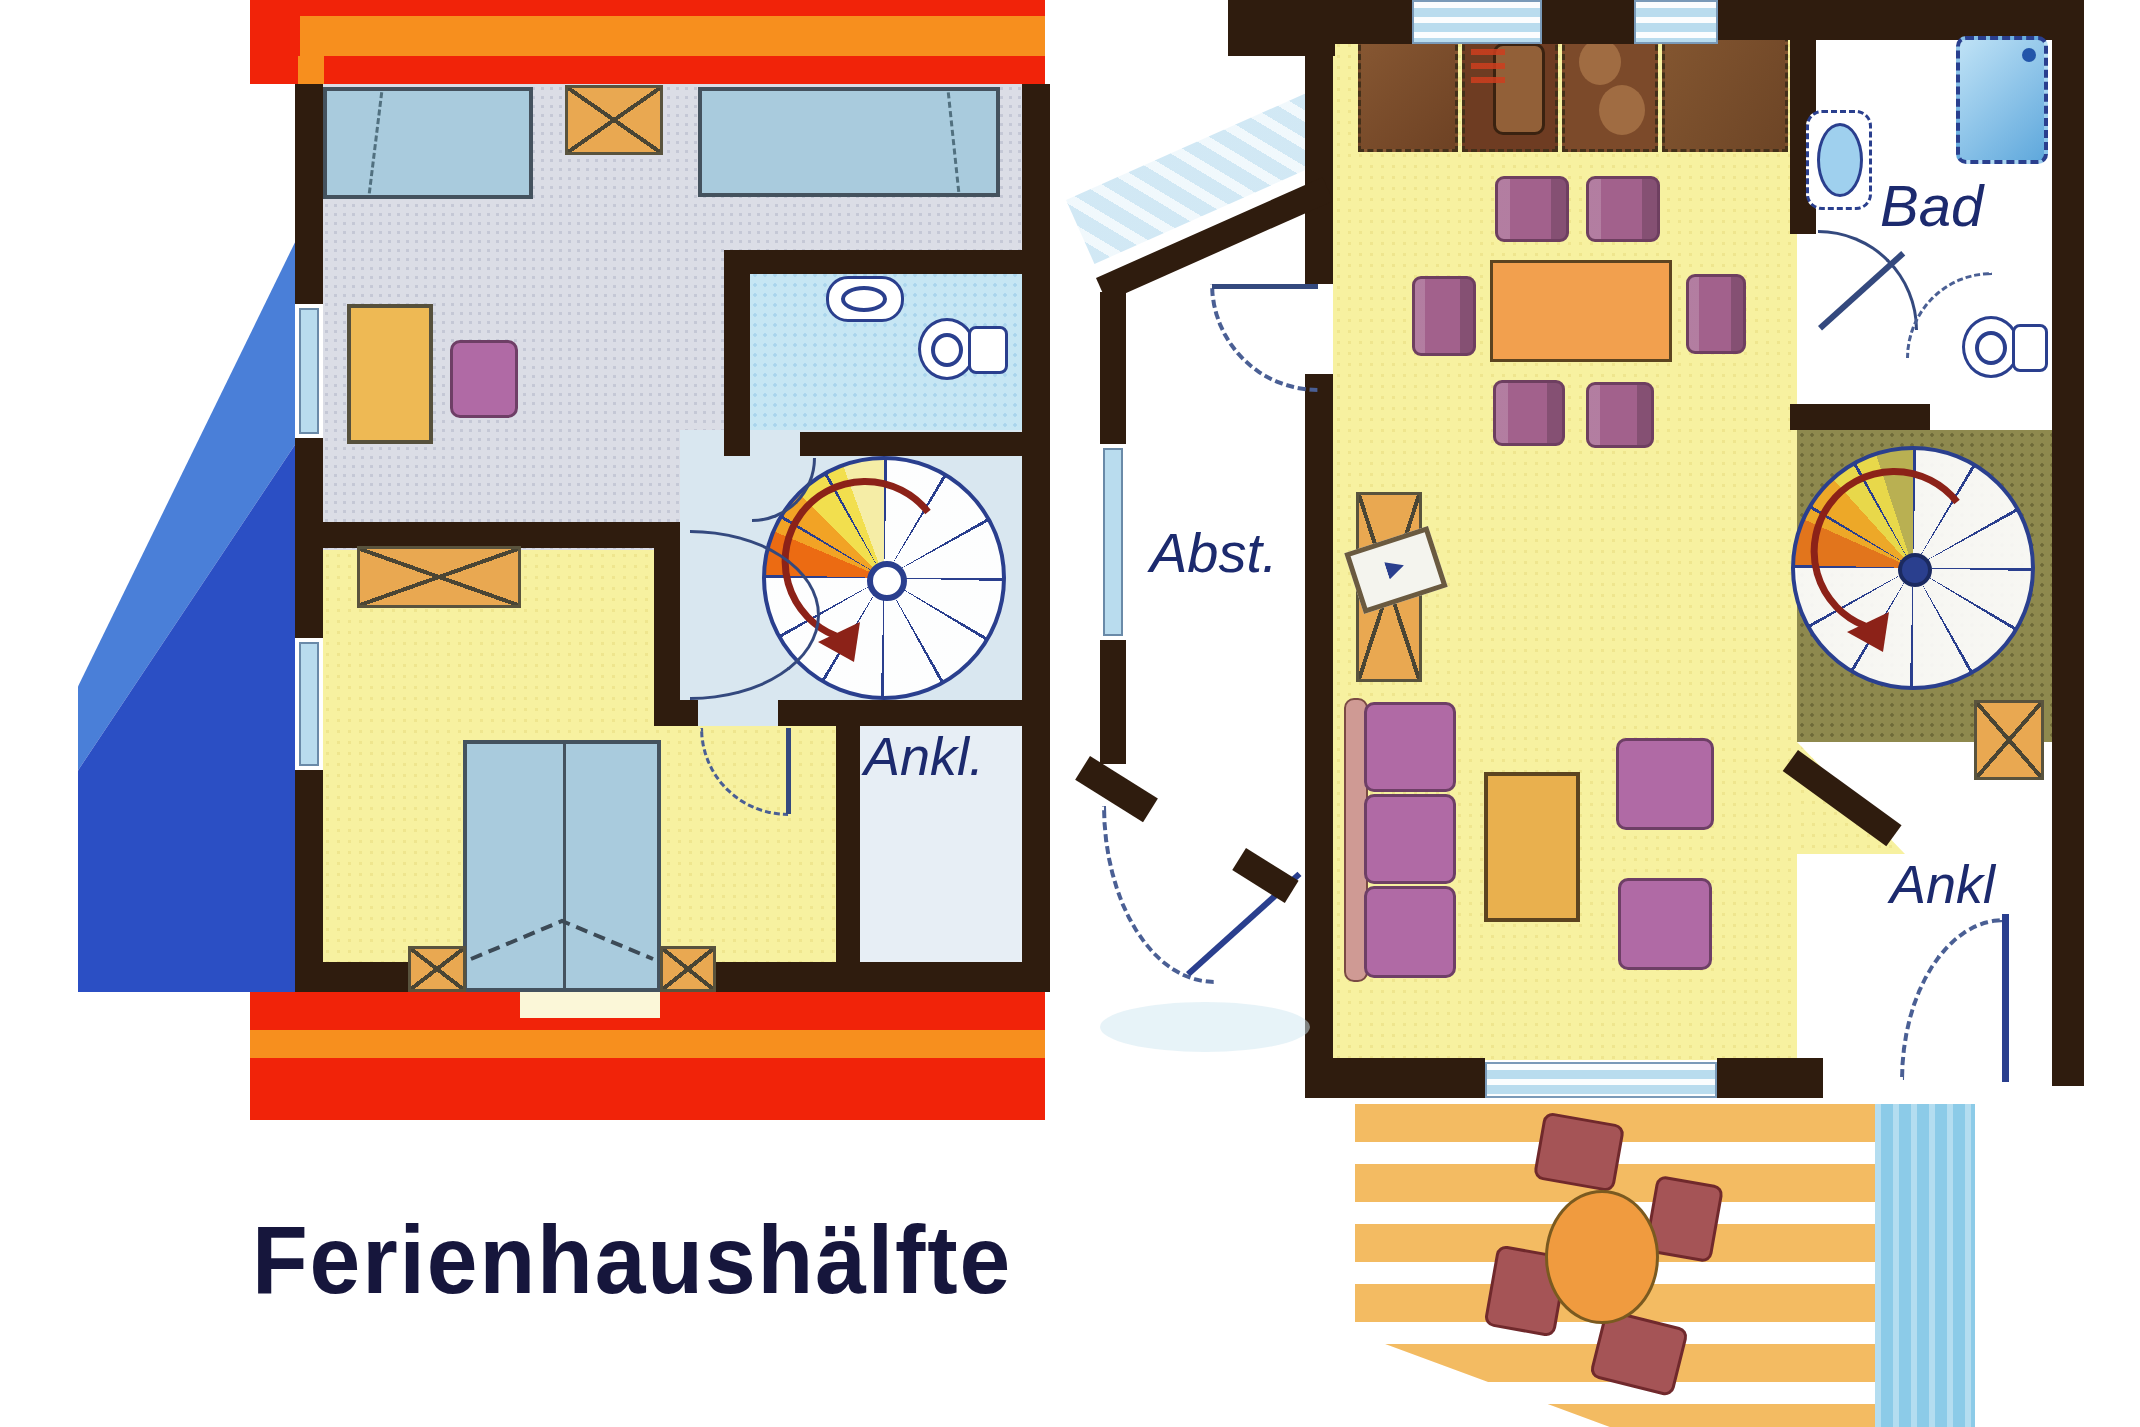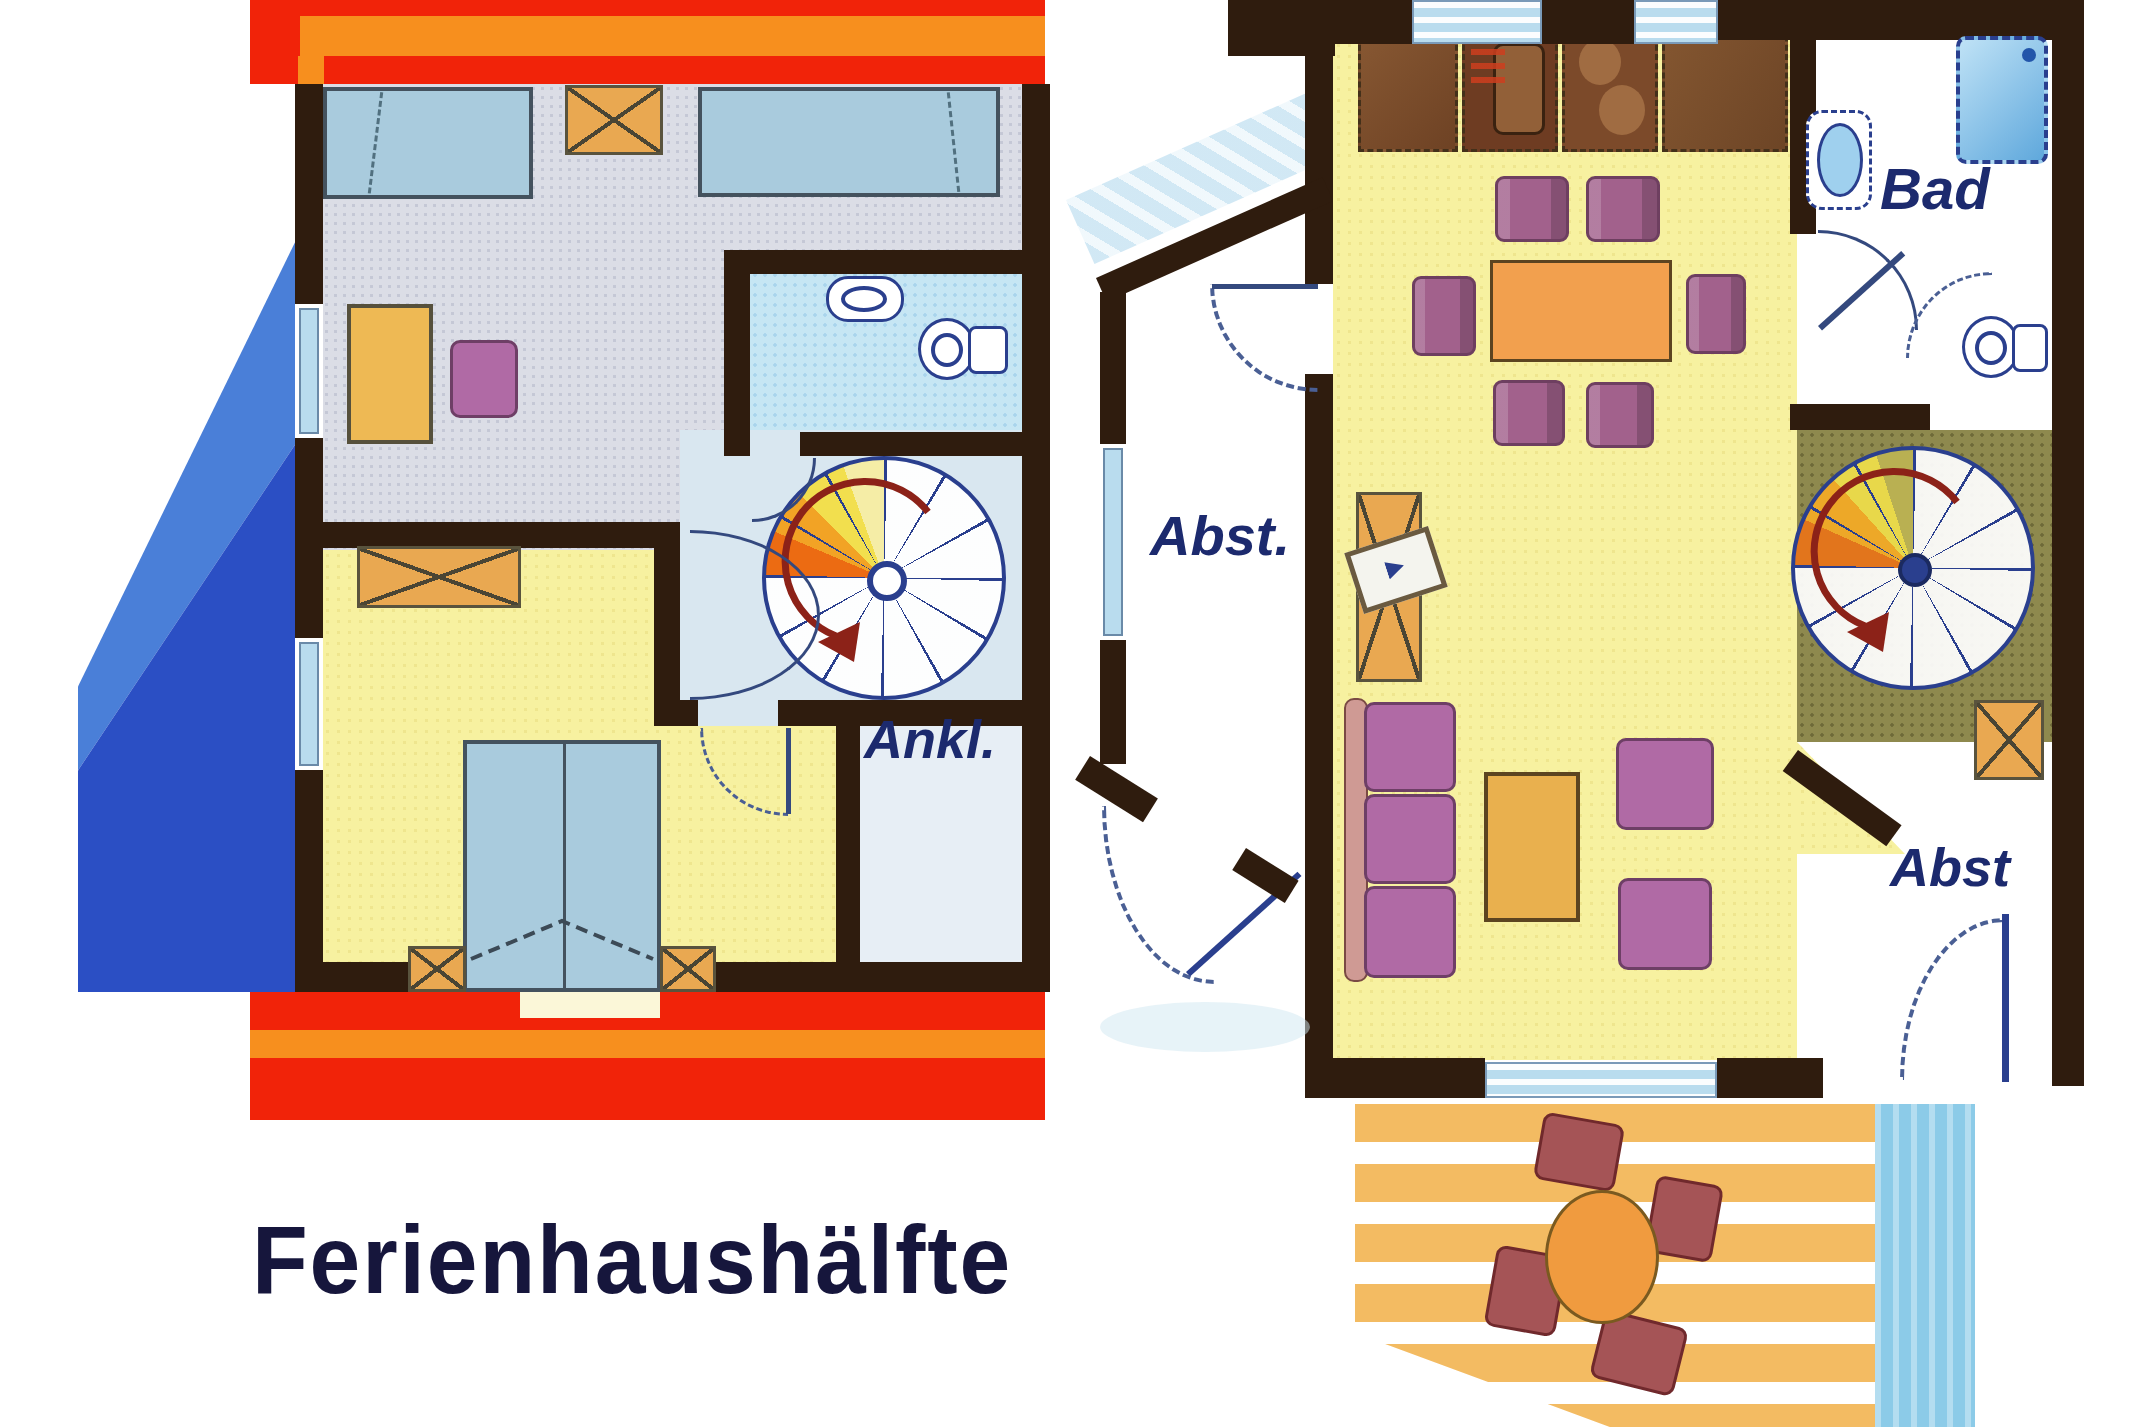--- a/index.html
+++ b/index.html
@@ -1,20 +1,20 @@
 <!DOCTYPE html>
 <html style="--roof-red: #f12309; --roof-orange: #f78f1e; --wall: #2f1c0e; --label-navy: #1c2a6e; --floor-yellow: #f7f1a0; --bath-blue: #c6e6f4; --hall-blue: #d9e7f0; --bed-blue: #a9cbdd; --furniture-orange: #e9a851; --sofa-purple: #b06aa5; --chair-mauve: #a2618c; --table-orange: #f2a04e; --stair-olive: #8e894e; --gable-light: #4a7fd8; --gable-dark: #2b4fc4; --water-blue: #8ccbe8; --terrace-tan: #f3bb62; --line-navy: #2a3f8e; --arrow-red: #8c2218; --shade-blue: #cfe7f4;"><head>
 <meta charset="utf-8">
 <style>
   html,body{margin:0;padding:0;background:#fff;}
   #canvas{position:relative;width:2140px;height:1427px;background:#ffffff;overflow:hidden;
           font-family:"Liberation Sans",sans-serif;}
   .abs{position:absolute;}
   .wall{background:var(--wall);}
-  .lbl{font-style:italic;font-weight:bold;color:var(--label-navy);line-height:1;}
+  .lbl{font-style:italic;font-weight:normal;color:var(--label-navy);line-height:1;margin-top:17px;}
   .floor-gray{background-color:#dbdde6;background-image:radial-gradient(rgba(178,182,200,.55) 1.5px,transparent 2px);background-size:9px 9px;}
   .floor-yellow{background-color:var(--floor-yellow);background-image:radial-gradient(rgba(228,216,120,.45) 1.5px,transparent 2px);background-size:11px 11px;}
   .floor-bath{background-color:var(--bath-blue);background-image:radial-gradient(rgba(140,195,228,.5) 1.5px,transparent 2px);background-size:10px 10px;}
   .floor-hall{background-color:var(--hall-blue);}
   .floor-ankl{background-color:#e7eef5;}
   .bed{background:var(--bed-blue);border:4px solid #44525e;box-sizing:border-box;}
   .xbox{border:3px solid #59533d;box-sizing:border-box;background-color:var(--furniture-orange);
         background-image:linear-gradient(to top right,transparent calc(50% - 2px),#4a4534 calc(50% - 2px) calc(50% + 2px),transparent calc(50% + 2px)),
                          linear-gradient(to bottom right,transparent calc(50% - 2px),#4a4534 calc(50% - 2px) calc(50% + 2px),transparent calc(50% + 2px));}
   .purple{background:var(--sofa-purple);border:3px solid #6e3f66;border-radius:10px;box-sizing:border-box;}
@@ -194,21 +194,21 @@
   <div class="abs stair v2" style="left:1791px;top:446px;width:244px;height:244px;">
     <svg class="abs" style="left:0;top:0;width:236px;height:236px;" viewBox="0 0 236 236">
       <path d="M 162 52 A 80 80 0 1 0 70 176" fill="none" stroke="#8c2218" stroke-width="7"></path>
       <polygon points="52,182 94,162 88,202" fill="#8c2218"></polygon>
     </svg>
     <div class="hub navy"></div>
   </div>
   <div class="abs xbox" style="left:1974px;top:700px;width:70px;height:80px;"></div>
 
   <div class="abs wall" style="left:1798px;top:750px;width:128px;height:26px;transform:rotate(36deg);transform-origin:left top;"></div>
-  <div class="abs lbl" style="left:1890px;top:840px;font-size:54px;">Abst</div>
+  <div class="abs lbl" style="left:1890px;top:840px;font-size:54px;">Ankl</div>
   <div class="abs arc dash" style="left:1900px;top:918px;width:104px;height:162px;border-top-width:4px;border-left-width:4px;border-style:dashed;border-top-left-radius:100% 100%;"></div>
   <div class="abs" style="left:2002px;top:914px;width:7px;height:168px;background:#2a3f8e;"></div>
 
   <div class="abs mauve" style="left:1495px;top:176px;width:74px;height:66px;"></div>
   <div class="abs mauve" style="left:1586px;top:176px;width:74px;height:66px;"></div>
   <div class="abs mauve" style="left:1412px;top:276px;width:64px;height:80px;"></div>
   <div class="abs mauve" style="left:1686px;top:274px;width:60px;height:80px;"></div>
   <div class="abs mauve" style="left:1493px;top:380px;width:72px;height:66px;"></div>
   <div class="abs mauve" style="left:1586px;top:382px;width:68px;height:66px;"></div>
   <div class="abs" style="left:1490px;top:260px;width:182px;height:102px;background:var(--table-orange);border:3px solid #5c4420;box-sizing:border-box;"></div>

